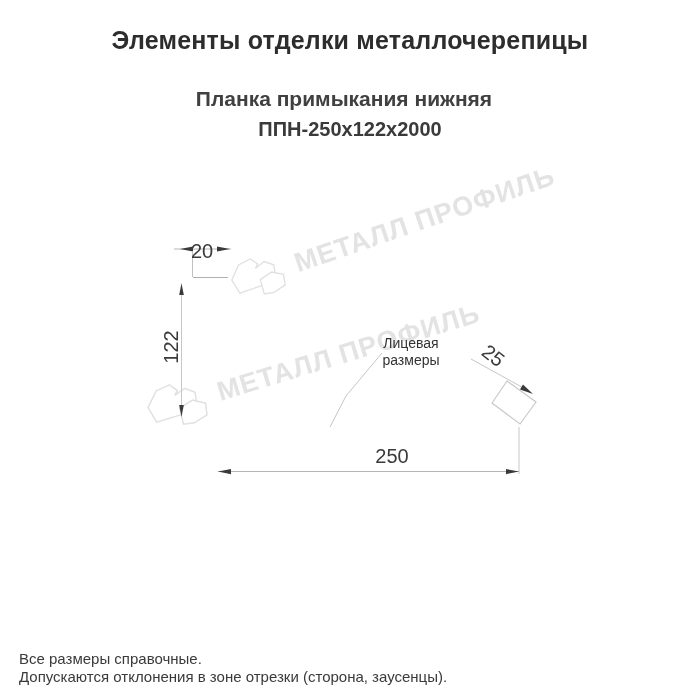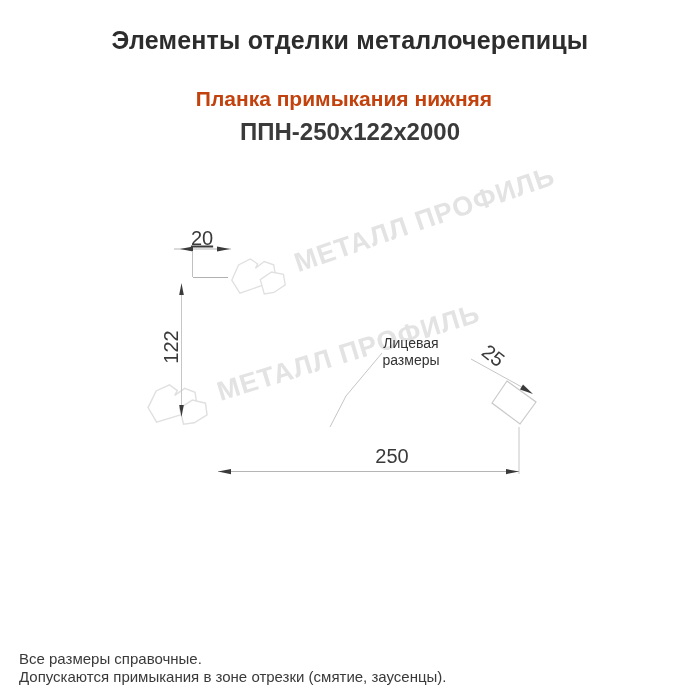--- a/index.html
+++ b/index.html
@@ -1,32 +1,32 @@
 <!DOCTYPE html>
 <html><head>
 <meta charset="utf-8">
 <style>
   html,body{margin:0;padding:0;background:#fff;}
   .page{position:relative;width:700px;height:700px;background:#fff;overflow:hidden;
         font-family:"Liberation Sans",sans-serif;}
   .title{position:absolute;left:0;top:26px;width:700px;text-align:center;
          font-size:25px;font-weight:bold;color:#2d2d2d;letter-spacing:0.2px;}
   .subtitle{position:absolute;left:0;top:87px;width:688px;text-align:center;
-            font-size:21px;font-weight:bold;color:#c2410c;}
+            font-size:21px;font-weight:bold;color:#404040;}
   .prodcode{position:absolute;left:0;top:118px;width:700px;text-align:center;
-            font-size:24px;font-weight:bold;color:#3a3a3a;}
+            font-size:20px;font-weight:bold;color:#3a3a3a;}
   .watermark{position:absolute;display:flex;align-items:center;gap:12px;
              transform-origin:0 50%;pointer-events:none;}
   .watermark span{font-size:27px;font-weight:bold;color:#e3e3e3;letter-spacing:1px;
                   white-space:nowrap;}
   .wm1{left:231px;top:262px;transform:rotate(-19deg);}
   .wm2{left:147px;top:387px;transform:rotate(-17deg);}
   .drawing-svg{position:absolute;left:0;top:0;}
   .dim-text{position:absolute;font-size:20px;color:#3a3a3a;white-space:nowrap;}
-  .dt-20{left:202px;top:238px;transform:translate(-50%,-50%);text-decoration:underline;}
+  .dt-20{left:202px;top:251px;transform:translate(-50%,-50%);}
   .dt-122{left:171px;top:347px;transform:translate(-50%,-50%) rotate(-90deg);}
   .dt-250{left:372px;top:456px;transform:translate(-50%,-50%);margin-left:20px;}
   .dt-25{left:493px;top:356px;transform:translate(-50%,-50%) rotate(38deg);}
   .face-label{position:absolute;left:376px;top:335px;width:70px;text-align:center;
               font-size:14px;line-height:16.5px;color:#333;}
   .footer{position:absolute;left:19px;top:650px;font-size:15px;line-height:18px;
           color:#3a3a3a;}
 </style>
 </head>
 <body>
@@ -93,16 +93,16 @@
   <div class="dim-text dt-250">250</div>
   <div class="dim-text dt-25">25</div>
 
   <div class="face-label">
     <div>Лицевая</div>
     <div>размеры</div>
   </div>
 
   <div class="footer">
     <div>Все размеры справочные.</div>
-    <div>Допускаются примыкания в зоне отрезки (смятие, заусенцы).</div>
+    <div>Допускаются отклонения в зоне отрезки (сторона, заусенцы).</div>
   </div>
 
 </div>
 
 </body></html>

